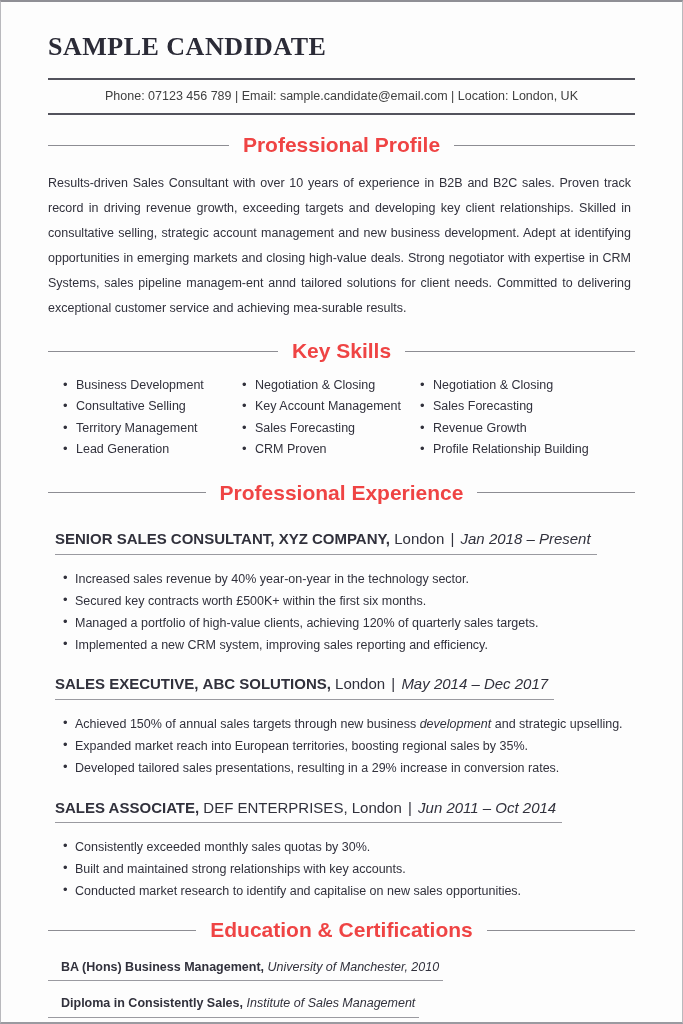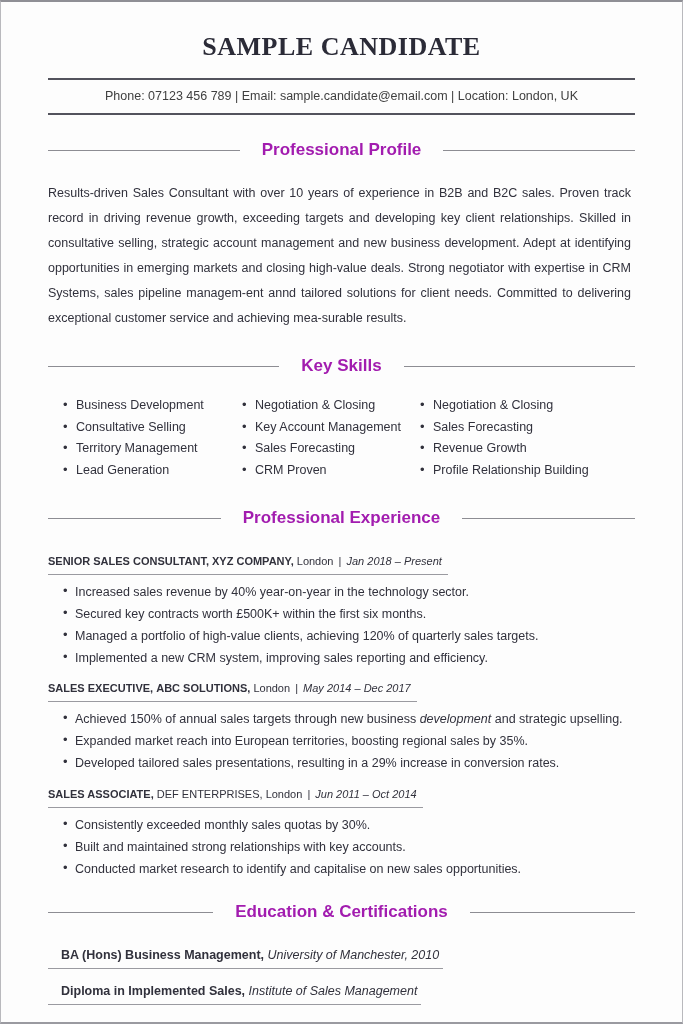--- a/index.html
+++ b/index.html
@@ -17,21 +17,21 @@
     overflow: hidden;
     font-family: "Liberation Sans", sans-serif;
     color: #31313c;
     font-size: 12.5px;
     line-height: 1.45;
   }
 
   
   .name {
     margin: 0 0 12px 0;
-    text-align: center;
+    text-align: left;
     font-family: "Liberation Serif", serif;
     font-weight: bold;
     font-size: 26px;
     letter-spacing: 0.5px;
     color: #2b2b37;
   }
   .hrule {
     border: none;
     border-top: 2px solid #53535d;
     margin: 0;
@@ -49,24 +49,24 @@
     align-items: center;
     gap: 14px;
     margin-top: 15px;
   }
   .sec-head .flank {
     flex: 1;
     border-top: 1.5px solid #8d8d93;
     height: 0;
   }
   .sec-title {
-    margin: 8px;
-    font-size: 17px;
+    margin: 0;
+    font-size: 21px;
     font-weight: bold;
-    color: #a21caf;
+    color: #ef4444;
     white-space: nowrap;
   }
 
   
   .profile-text {
     margin: 11px 4px 0 0;
     text-align: justify;
     line-height: 25px;
   }
 
@@ -88,22 +88,22 @@
   .exp-bullet .bullet-dot {
     position: absolute;
     left: 0;
     top: -1px;
     font-size: 13px;
   }
 
   
   .job { margin-top: 13px; }
   .job-head {
-    margin: 0;
-    font-size: 11px;
+    margin: 7px;
+    font-size: 15px;
     font-weight: normal;
     display: inline-block;
     border-bottom: 1px solid #9a9aa0;
     padding-bottom: 4px;
     padding-right: 6px;
   }
   .job-head .role, .job-head .company { font-weight: bold; }
   .job-head .company.regular { font-weight: normal; }
   .job-head .dates { font-style: italic; }
   .job-head .sep { padding: 0 2px; }
@@ -220,21 +220,21 @@
     </div>
   </section>
 
   <section>
     <div class="sec-head">
       <span class="flank"></span>
       <h2 class="sec-title">Education &amp; Certifications</h2>
       <span class="flank"></span>
     </div>
     <p class="edu-entry"><span class="edu-inner"><span class="edu-degree">BA (Hons) Business Management,</span> <span class="edu-detail">University of Manchester, 2010</span></span></p>
-    <p class="edu-entry"><span class="edu-inner"><span class="edu-degree">Diploma in Implemented Sales,</span> <span class="edu-detail">Institute of Sales Management</span></span></p>
+    <p class="edu-entry"><span class="edu-inner"><span class="edu-degree">Diploma in Consistently Sales,</span> <span class="edu-detail">Institute of Sales Management</span></span></p>
   </section>
 
   <section>
     <div class="sec-head">
       <span class="flank"></span>
       <h2 class="sec-title">References</h2>
       <span class="flank"></span>
     </div>
     <p class="refs-text">Available on request:</p>
   </section>

